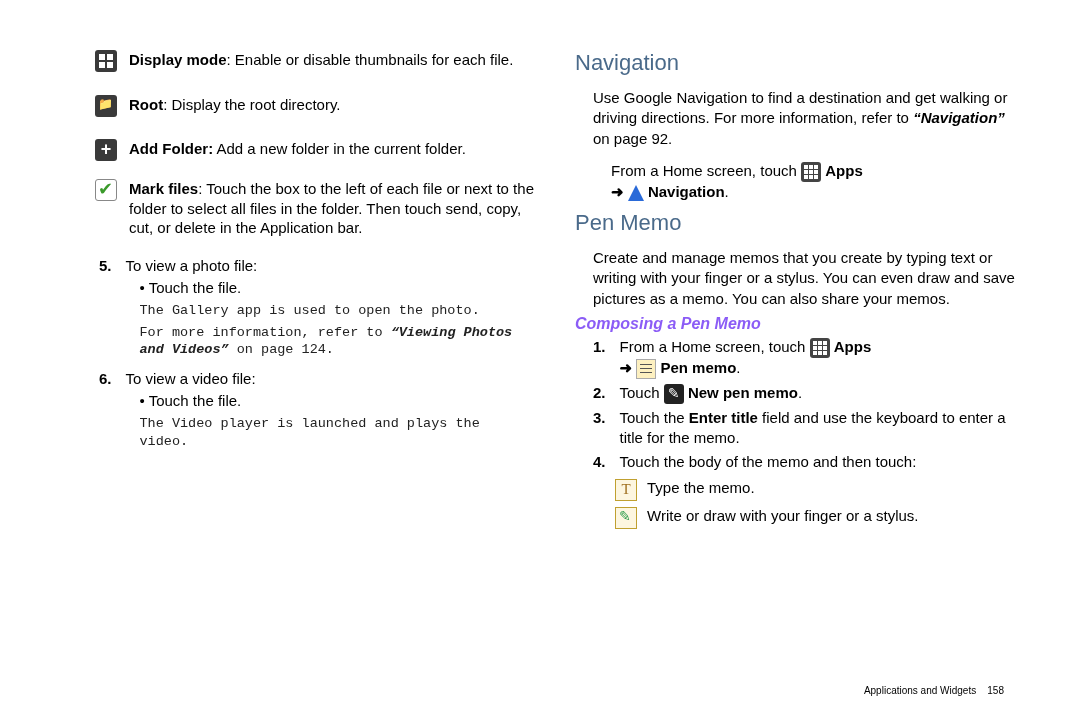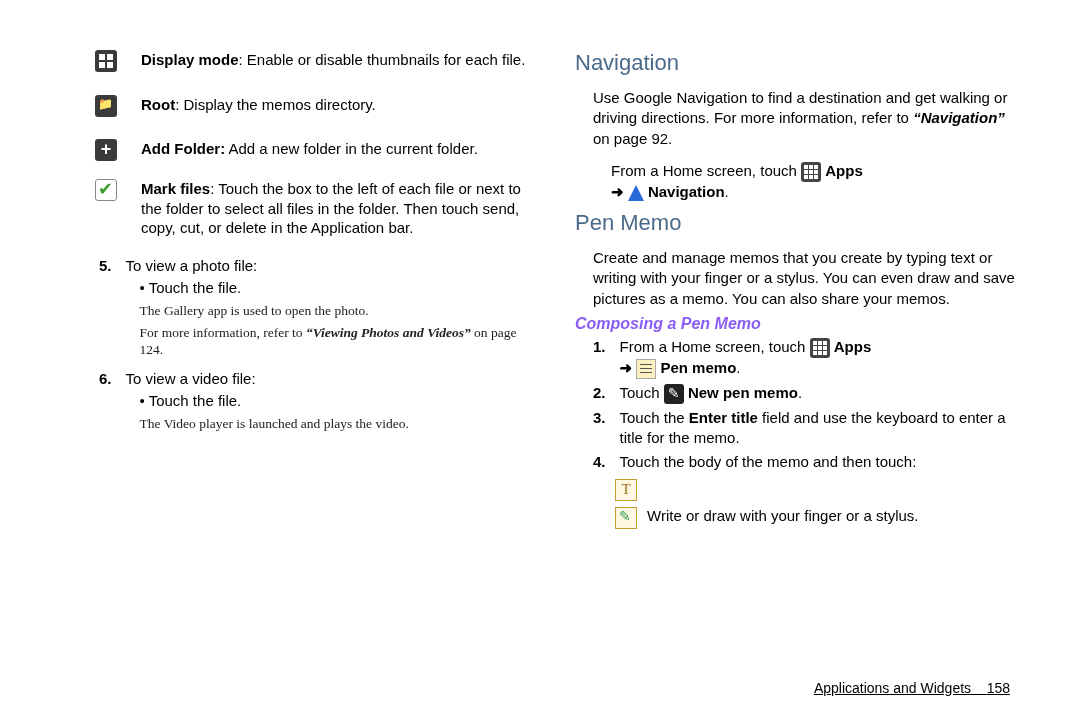--- a/index.html
+++ b/index.html
@@ -18,21 +18,21 @@
     padding: 50px 50px 20px 95px;
     gap: 40px;
     height: 650px;
     box-sizing: border-box;
   }
   .col {
     width: 440px;
   }
   .def-row {
     display: flex;
-    gap: 24px;
+    gap: 12px;
     margin-bottom: 18px;
     line-height: 1.3;
   }
   .def-icon { flex: 0 0 22px; }
   .def-text { flex: 1; }
   .bold { font-weight: bold; }
   .section-heading {
     color: #4a6a8a;
     font-size: 22px;
     font-weight: normal;
@@ -50,36 +50,35 @@
   .num-row {
     display: flex;
     gap: 6px;
     margin-bottom: 4px;
     line-height: 1.35;
   }
   .num-label { font-weight: bold; white-space: nowrap; }
   .num-body { flex: 1; margin-left: 8px; }
   .bullet-row { margin-left: 14px; margin-top: 2px; margin-bottom: 2px; }
   .note {
-    font-family: Liberation Serif, serif;
+    font-family: Liberation Mono, monospace;
     font-size: 13.5px;
     color: #222;
     margin-left: 14px;
     margin-top: 4px;
     line-height: 1.3;
   }
   .note .link, .link { font-style: italic; font-weight: bold; }
   .para { line-height: 1.35; margin: 12px 0 6px 0; }
   .indent { margin-left: 18px; }
   .footer {
     position: absolute;
     bottom: 24px;
-    right: 70px;
-    font-size: 14px;
-    text-decoration: underline;
+    right: 76px;
+    font-size: 10px;
   }
   .chk-icon {
     width: 22px; height: 22px; display:inline-block;
     background: #fff; border: 1px solid #888; border-radius:3px;
     position: relative; box-sizing:border-box;
   }
   .chk-icon::after {
     content: "✔";
     color: #3a9a2a;
     font-size: 18px;
@@ -115,21 +114,21 @@
 
 <div class="page">
 
   <div class="col">
     <div class="def-row">
       <div class="def-icon"><span class="grid-icon"></span></div>
       <div class="def-text"><span class="bold">Display mode</span><span>: Enable or disable thumbnails for each file.</span></div>
     </div>
     <div class="def-row">
       <div class="def-icon"><span class="root-icon"></span></div>
-      <div class="def-text"><span class="bold">Root</span><span>: Display the memos directory.</span></div>
+      <div class="def-text"><span class="bold">Root</span><span>: Display the root directory.</span></div>
     </div>
     <div class="def-row">
       <div class="def-icon"><span class="plus-icon">+</span></div>
       <div class="def-text"><span class="bold">Add Folder:</span><span> Add a new folder in the current folder.</span></div>
     </div>
     <div class="def-row">
       <div class="def-icon"><span class="chk-icon"></span></div>
       <div class="def-text"><span class="bold">Mark files</span><span>: Touch the box to the left of each file or next to the folder to select all files in the folder. Then touch send, copy, cut, or delete in the Application bar.</span></div>
     </div>
 
@@ -200,20 +199,21 @@
           <span>Touch the </span><span class="bold">Enter title</span><span> field and use the keyboard to enter a title for the memo.</span>
         </div>
       </div>
       <div class="num-row">
         <div class="num-label">4.</div>
         <div class="num-body">Touch the body of the memo and then touch:</div>
       </div>
     </div>
     <div class="sub-row">
       <div class="ic"><span class="type-icon">T</span></div>
+      <div class="tx">Type the memo.</div>
     </div>
     <div class="sub-row">
       <div class="ic"><span class="draw-icon"></span></div>
       <div class="tx">Write or draw with your finger or a stylus.</div>
     </div>
   </div>
 </div>
 
 <div class="footer">
   <span>Applications and Widgets</span>&nbsp;&nbsp;&nbsp;&nbsp;<span>158</span>

